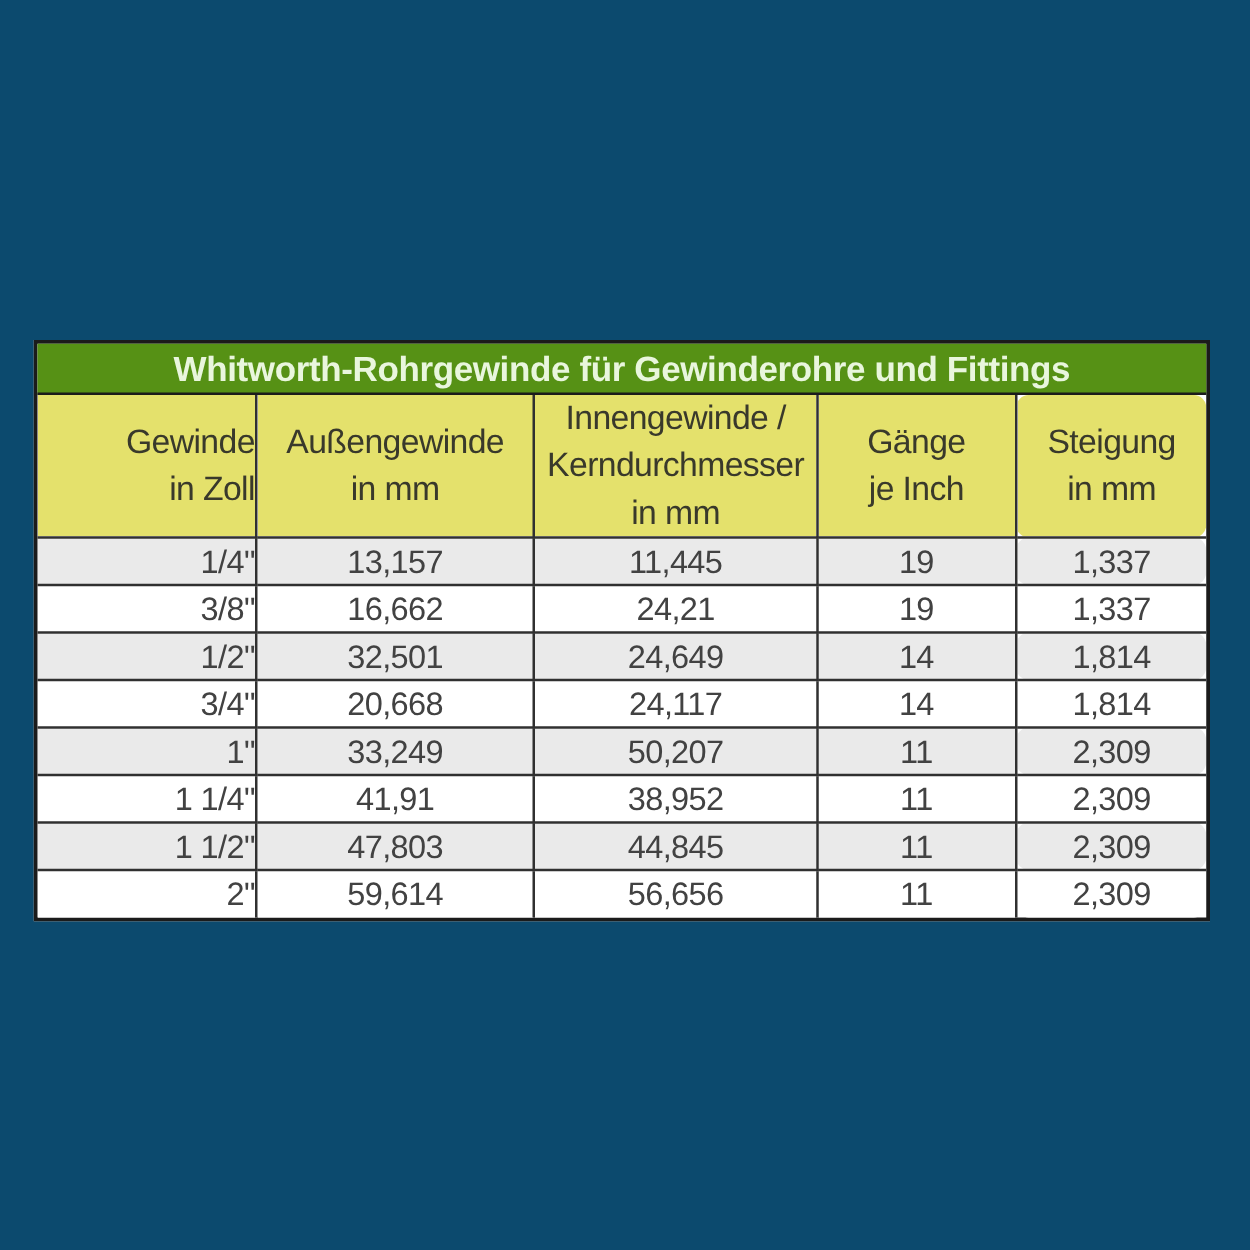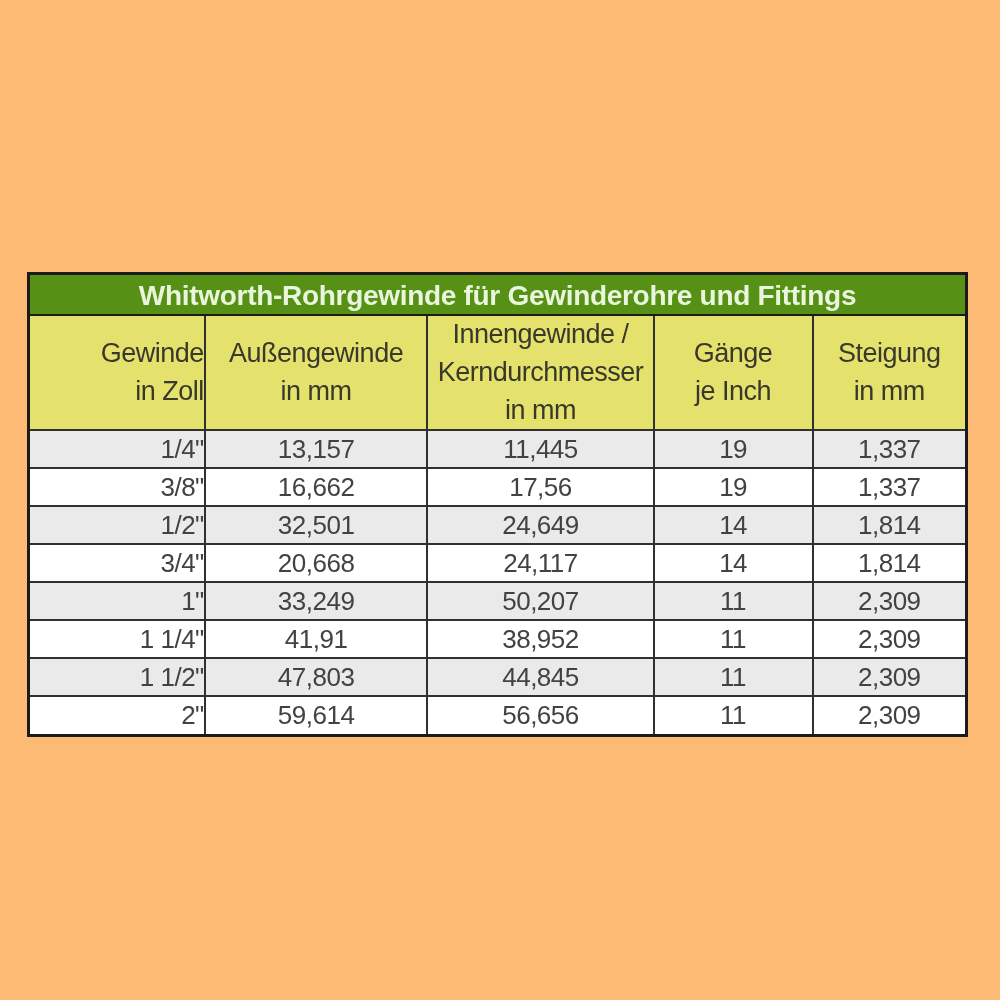--- a/index.html
+++ b/index.html
@@ -7,21 +7,21 @@
   body {
     font-family: "Liberation Sans", sans-serif;
     width: 1000px;
     height: 1000px;
     position: relative;
   }
   .canvas {
     position: absolute;
     left: 0; top: 0;
     width: 1000px; height: 1000px;
-    background: #fdba74;
+    background: #0c4a6e;
     overflow: hidden;
   }
   .table-wrap {
     position: absolute;
     left: 27px;
     top: 272px;
     width: 941px;
     border: 3px solid #1b1b1b;
     background: #ffffff;
   }
@@ -44,21 +44,21 @@
     table-layout: fixed;
   }
   th, td {
     border: 2px solid #303030;
     text-align: center;
     vertical-align: middle;
     letter-spacing: -0.5px;
     overflow: hidden;
   }
   th:first-child, td:first-child { border-left: none; text-align: right; }
-  th:last-child,  td:last-child  { border-right: none; }
+  th:last-child,  td:last-child  { border-right: none; border-radius: 10px; }
   thead th { border-top: none; }
   tbody tr:last-child td { border-bottom: none; }
   thead th {
     height: 114px;
     background: #e4e16c;
     color: #39392b;
     font-size: 27px;
     font-weight: normal;
     line-height: 1.4;
     white-space: pre-line;
@@ -105,21 +105,21 @@
         <tr>
           <td>1/4"</td>
           <td>13,157</td>
           <td>11,445</td>
           <td>19</td>
           <td>1,337</td>
         </tr>
         <tr>
           <td>3/8"</td>
           <td>16,662</td>
-          <td>17,56</td>
+          <td>24,21</td>
           <td>19</td>
           <td>1,337</td>
         </tr>
         <tr>
           <td>1/2"</td>
           <td>32,501</td>
           <td>24,649</td>
           <td>14</td>
           <td>1,814</td>
         </tr>

